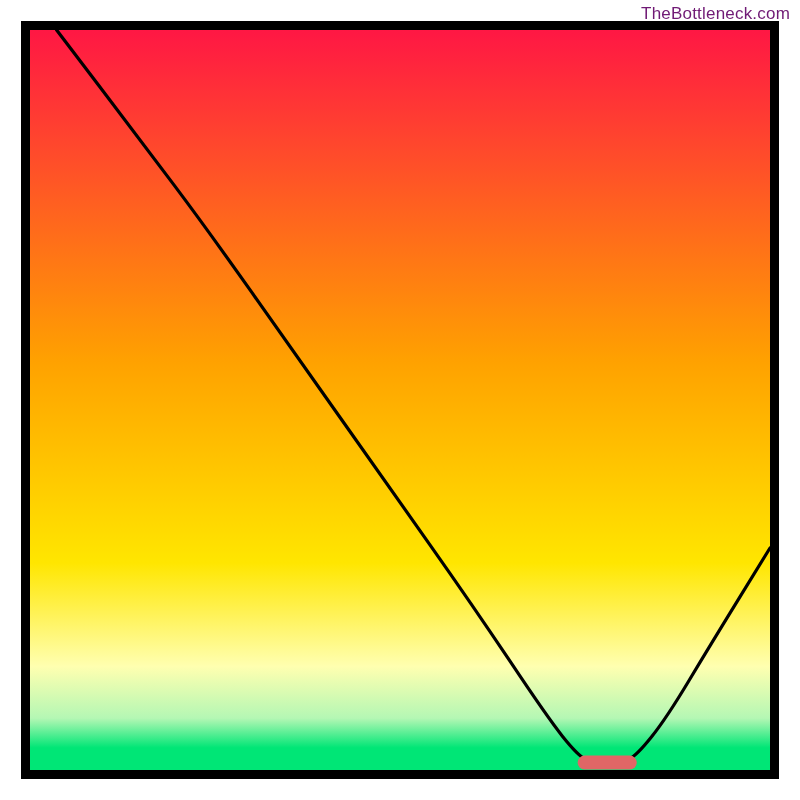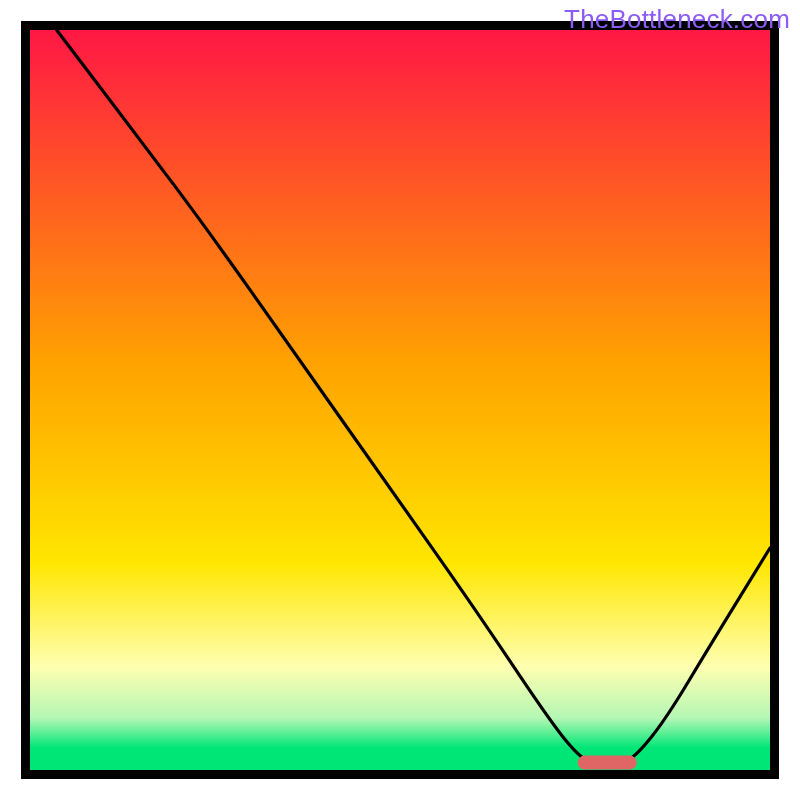--- a/index.html
+++ b/index.html
@@ -12,22 +12,22 @@
   }
   .stage {
     position: relative;
     width: 800px;
     height: 800px;
   }
   .watermark {
     position: absolute;
     top: 4px;
     right: 10px;
-    color: #8b5cf6;
-    font-size: 26px;
+    color: #701a75;
+    font-size: 17px;
     font-weight: 400;
     letter-spacing: 0.2px;
     z-index: 10;
   }
   svg.plot {
     position: absolute;
     left: 0;
     top: 0;
   }
 </style>

